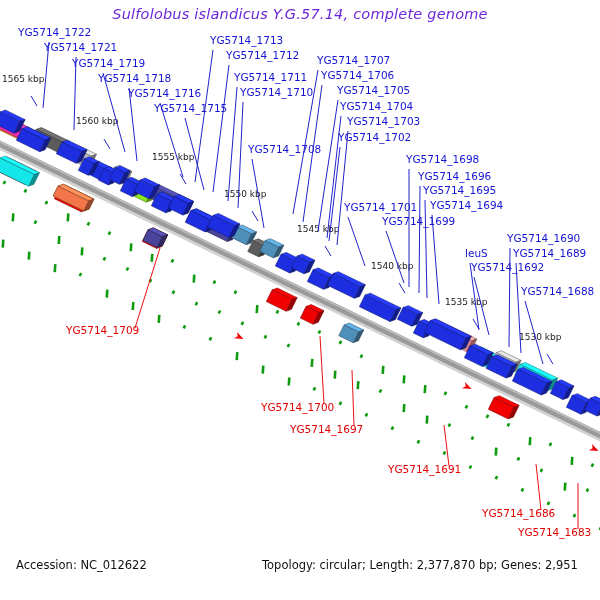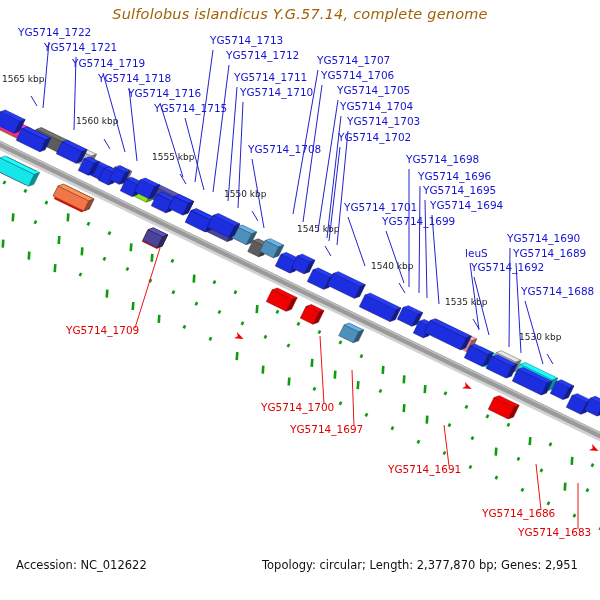--- a/index.html
+++ b/index.html
@@ -4,21 +4,21 @@
 <title>Genome Map</title>
 <style>
   html,body{margin:0;padding:0;background:#ffffff;}
   body{width:600px;height:600px;overflow:hidden;
        font-family:"DejaVu Sans","Liberation Sans",sans-serif;}
   #stage{position:relative;width:600px;height:600px;background:#fff;}
 
   
   .title{
     position:absolute;left:0;top:6px;width:600px;text-align:center;
-    font-style:italic;font-size:14.5px;color:#a16207;letter-spacing:.2px;
+    font-style:italic;font-size:14.5px;color:#6d28d9;letter-spacing:.2px;
     font-family:"DejaVu Sans","Liberation Sans",sans-serif;
   }
 
   
   #map{position:absolute;left:0;top:0;width:600px;height:556px;}
 
   
   .footer{position:absolute;left:0;bottom:16px;width:580px;height:44px;}
   .footer .rule{position:absolute;left:0;top:0;width:600px;height:1px;background:#ffffff;}
   .foot-txt{position:absolute;font-size:11.5px;color:#111;

